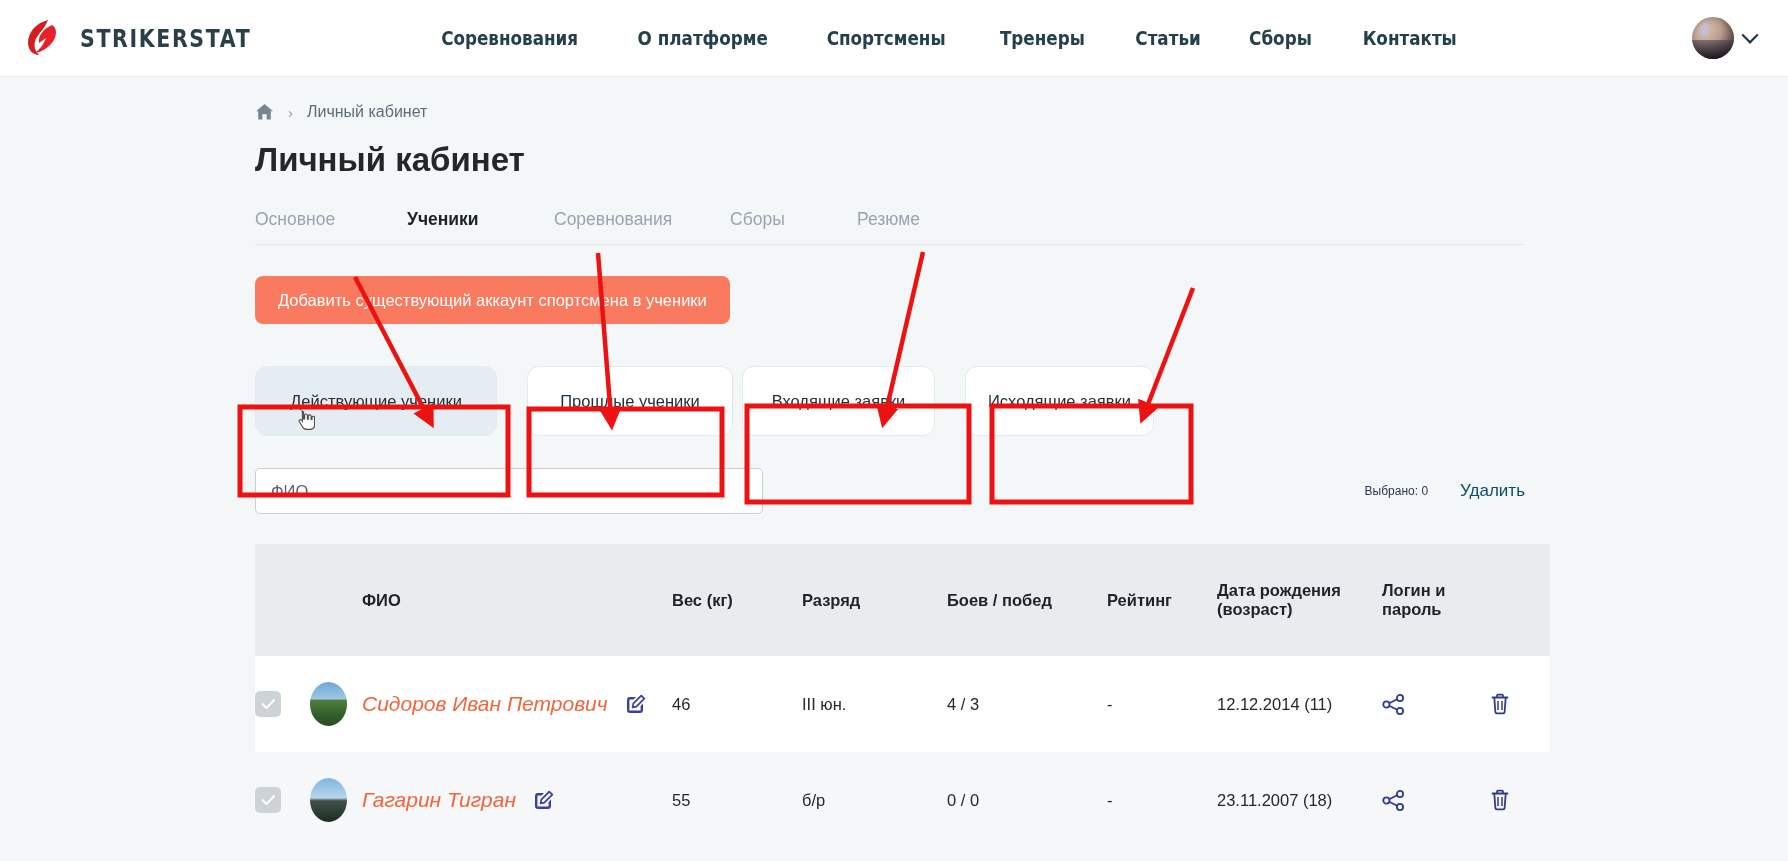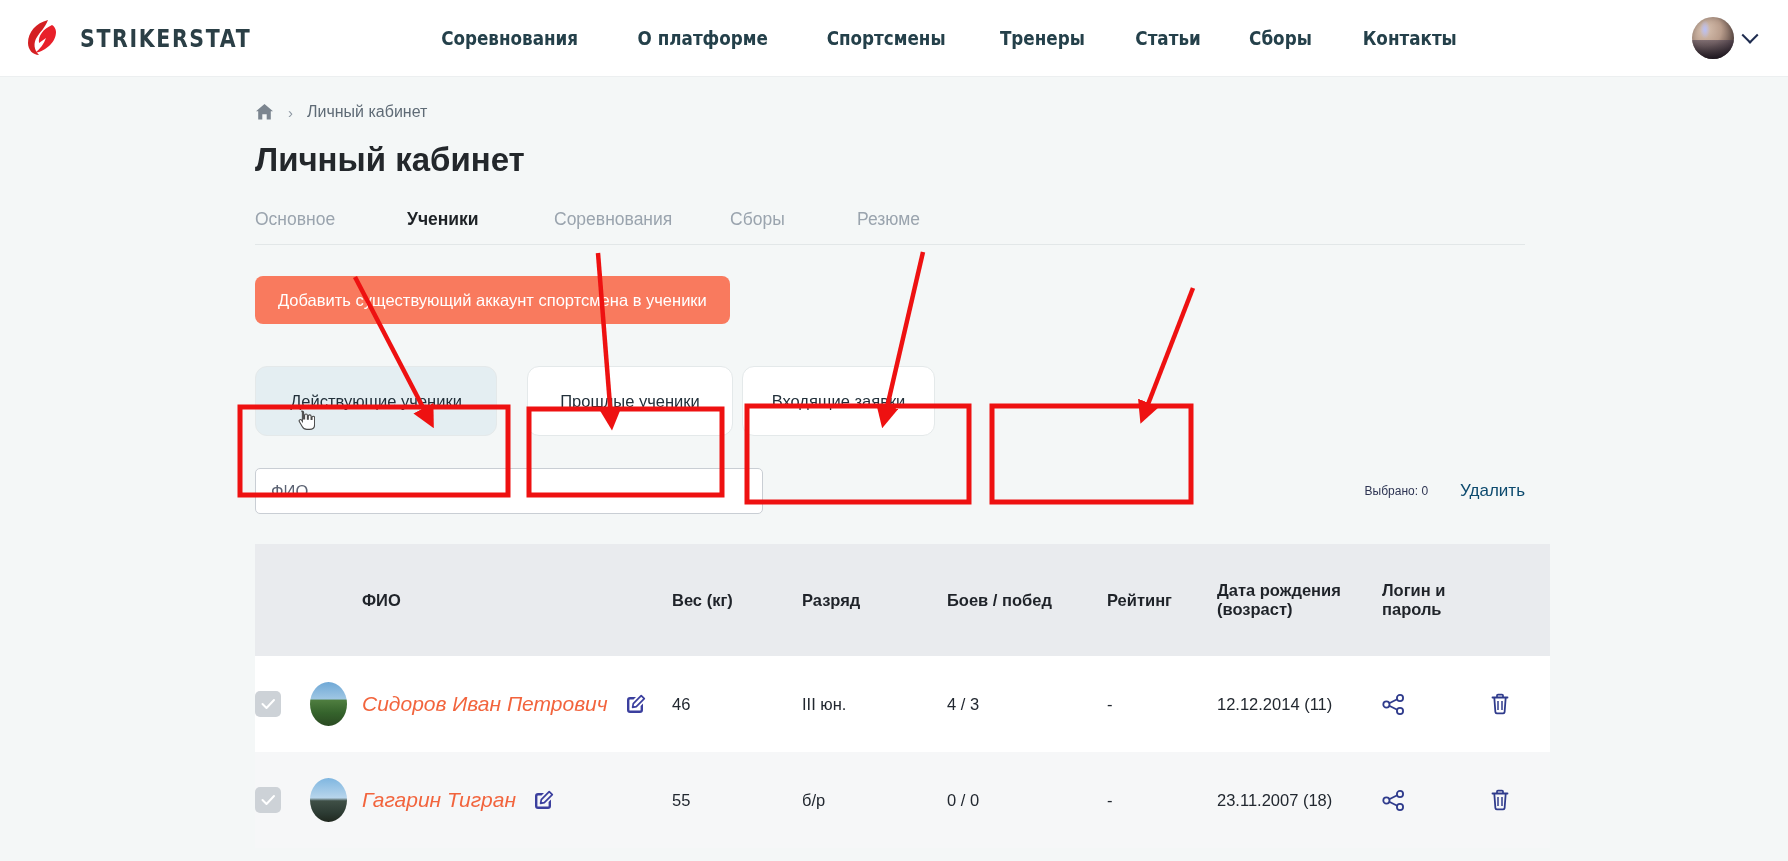--- a/index.html
+++ b/index.html
@@ -314,20 +314,21 @@
     </div>
 
     <div id="action-row">
       <button class="action-btn">Добавить существующий аккаунт спортсмена в ученики</button>
     </div>
 
     <div id="filter-row">
       <button id="fb0" class="filter-btn active">Действующие ученики</button>
       <button id="fb1" class="filter-btn">Прошлые ученики</button>
       <button id="fb2" class="filter-btn">Входящие заявки</button>
+      <button id="fb3" class="filter-btn">Исходящие заявки</button>
       <svg id="cursor-hand" viewBox="0 0 18 20">
         <path d="M5 1 C6 1 6.6 1.7 6.6 2.6 L6.6 9 L7.6 9 L7.6 5.4 C7.6 4.6 8.2 4 9 4 C9.8 4 10.4 4.6 10.4 5.4 L10.4 9.2 L11.3 9.2 L11.3 6.3 C11.3 5.5 11.9 4.9 12.7 4.9 C13.5 4.9 14.1 5.5 14.1 6.3 L14.1 9.5 L15 9.5 L15 7.6 C15 6.9 15.6 6.3 16.3 6.3 C17 6.3 17.6 6.9 17.6 7.6 L17.6 14.5 C17.6 17.4 15.6 19.4 12.8 19.4 L9.8 19.4 C7.4 19.4 6.2 18.2 5.2 16.4 L2.3 11.5 C1.9 10.8 2.2 10 2.9 9.7 C3.5 9.4 4.2 9.6 4.6 10.2 L5.4 11.4 L5.4 2.6 C5.4 1.7 4.2 1 5 1 Z" fill="#ffffff" stroke="#4a4a4a" stroke-width="1.1"></path>
       </svg>
     </div>
 
     <div id="search-row">
       <input id="search-input" type="text" placeholder="ФИО" style="">
       <div id="select-status-area">
         <span id="selected-count">Выбрано: 0</span>
         <span id="delete-link">Удалить</span>

